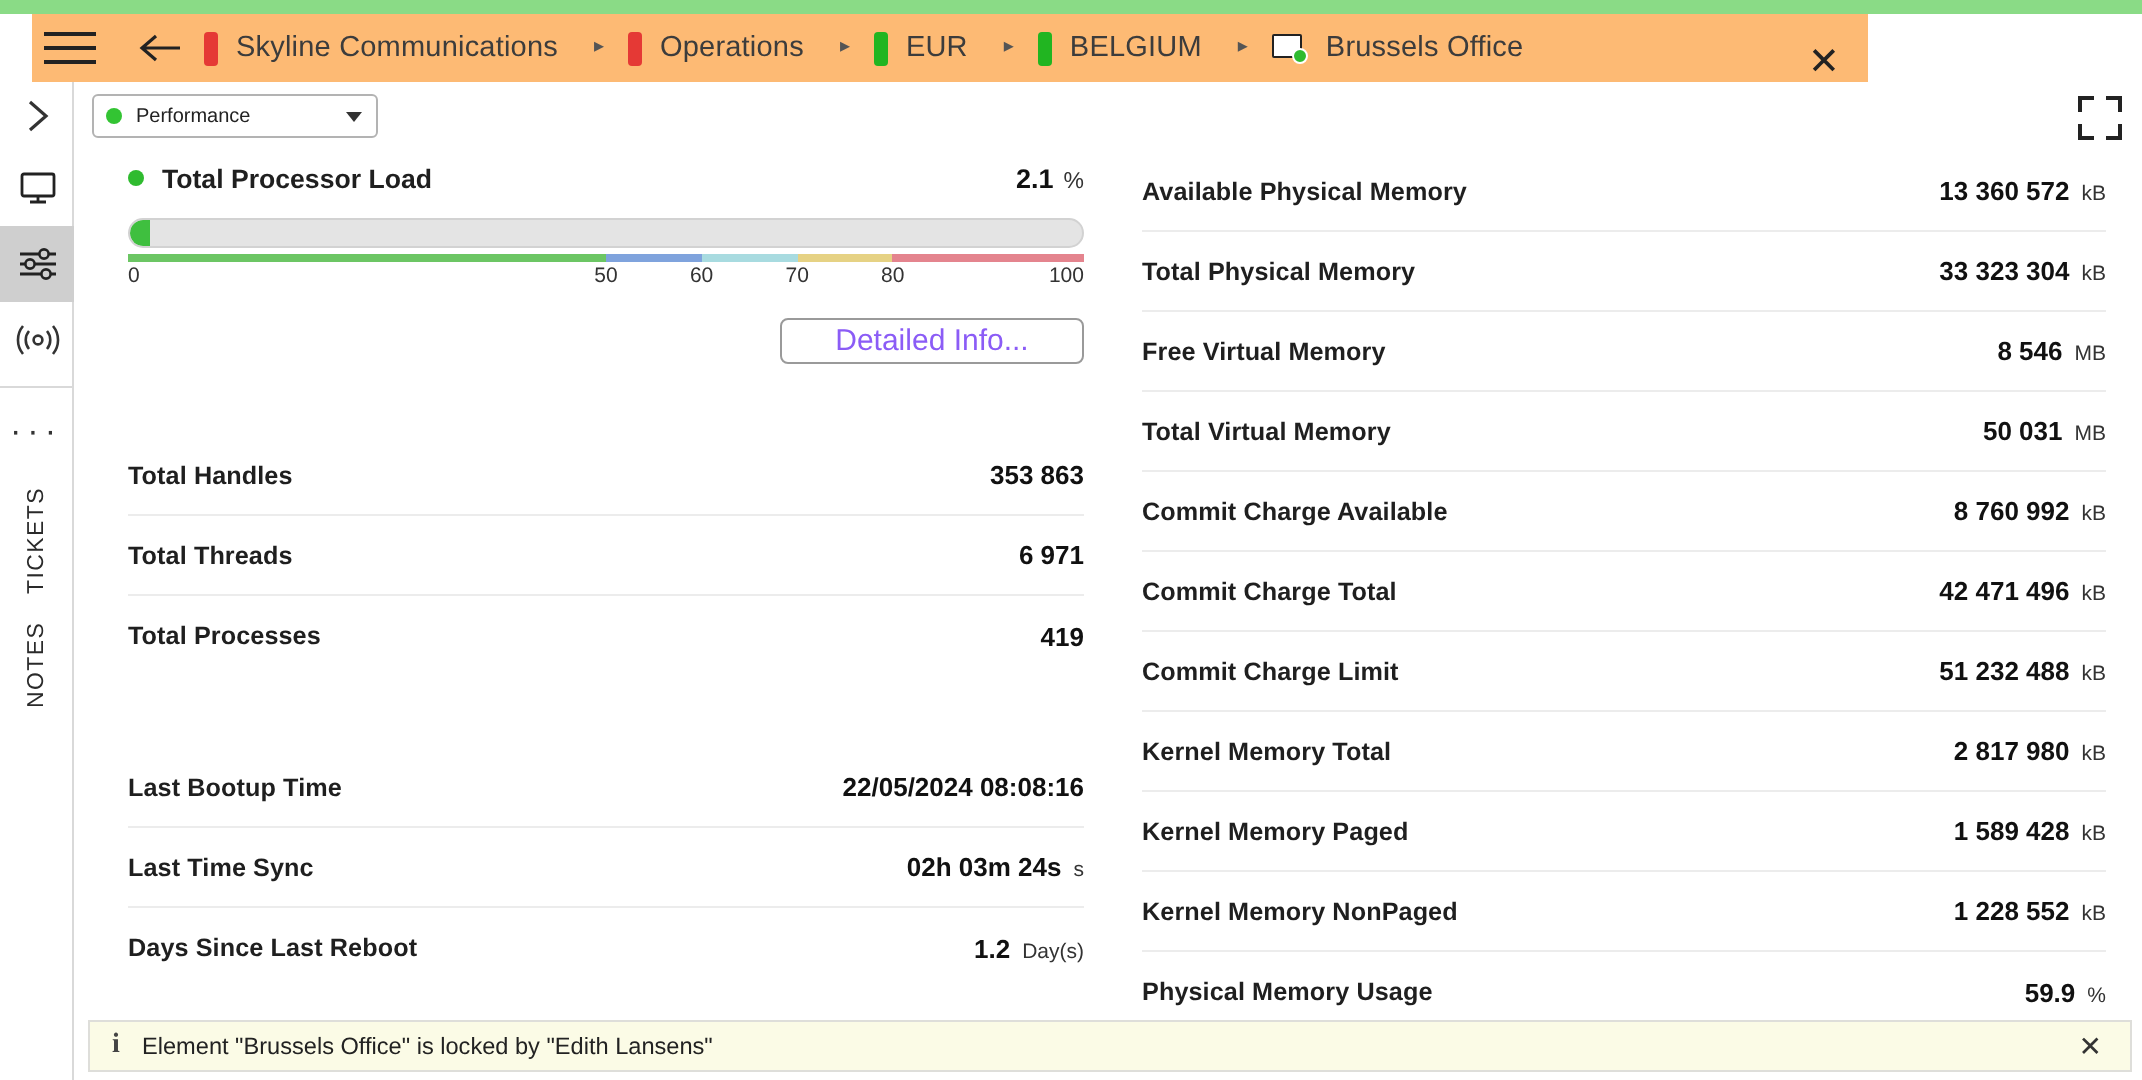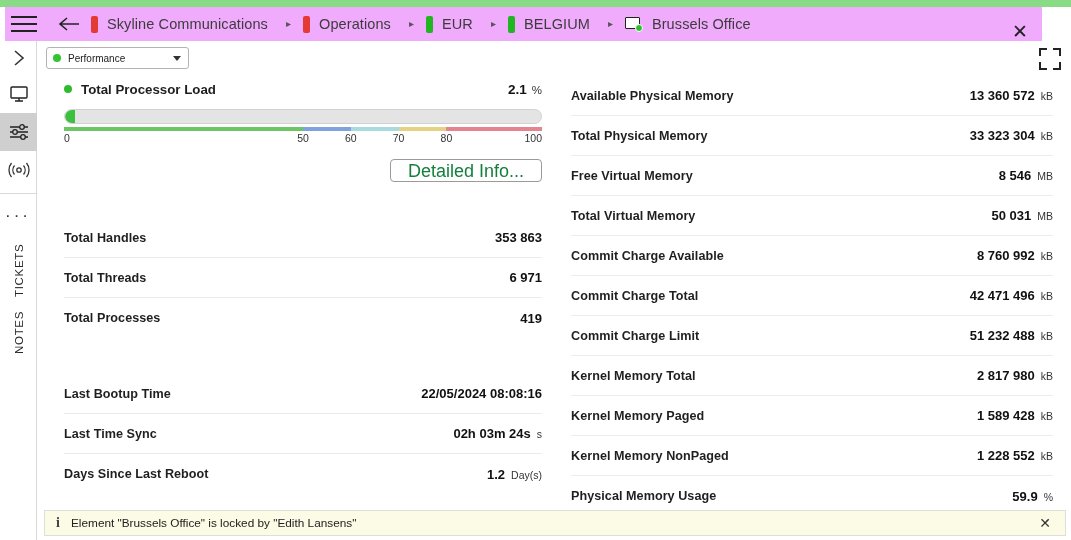--- a/index.html
+++ b/index.html
@@ -16,24 +16,24 @@
 
   
   .top-accent {
     position: absolute; top: 0; left: 0;
     width: 1071px; height: 7px;
     background: #8adb86;
   }
 
   
   .header {
-    position: absolute; top: 7px; left: 5px;
-    width: 1037px; height: 34px;
+    position: absolute; top: 7px; left: 16px;
+    width: 918px; height: 34px;
     display: flex; align-items: center;
-    background: #f0abfc;
+    background: #fdba74;
   }
   .hamburger {
     width: 38px; margin-left: 6px;
     display: flex; flex-direction: column; justify-content: center;
     gap: 5px; cursor: pointer;
   }
   .hamburger span {
     display: block; height: 2px; width: 26px; background: #222;
   }
   .back-arrow {
@@ -186,21 +186,21 @@
     position: absolute; top: 0; font-size: 10.5px; color: #333;
     transform: translateX(-50%);
   }
   .ticks span.first { transform: none; left: 0 !important; }
   .ticks span.last { transform: translateX(-100%); }
 
   .detail-btn-row { display: flex; justify-content: flex-end; margin-top: 13px; }
   .detail-btn {
     min-width: 152px; height: 23px;
     border: 1px solid #9a9a9a; border-radius: 4px;
-    background: #fff; font-size: 18px; color: #15803d;
+    background: #fff; font-size: 15px; color: #8b5cf6;
     font-family: "Liberation Sans", sans-serif;
     cursor: pointer;
   }
 
   
   .rows { margin-top: 10px; }
   .rows.gap-top { margin-top: 36px; }
   .row {
     height: 40px;
     display: flex; align-items: center;

